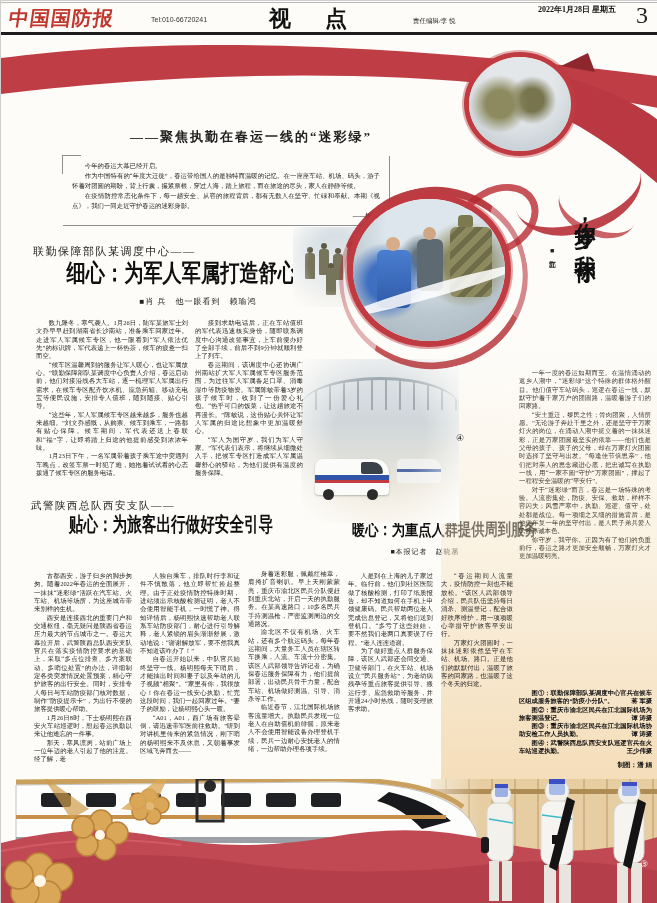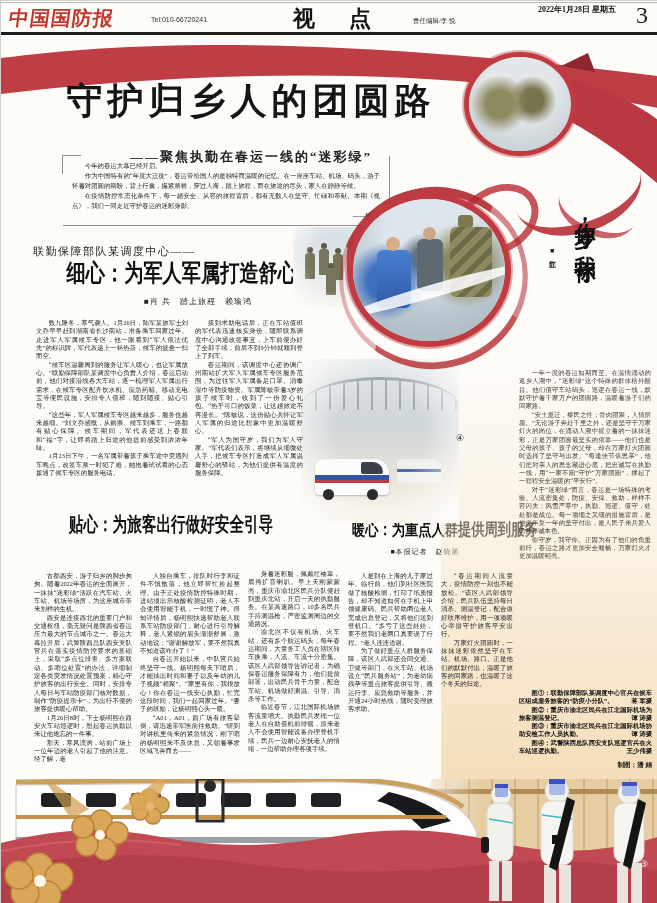--- a/index.html
+++ b/index.html
@@ -4,37 +4,37 @@
 <style>
   html,body{margin:0;padding:0;background:#e9e9e9;}
   .page{position:relative;width:657px;height:903px;margin:0 auto;background:#fdfcf9;
         overflow:hidden;border:1px solid #cfcfcf;font-family:"Liberation Serif",serif;color:#222;}
   
   .toprule{position:absolute;left:0;top:1px;width:657px;height:1px;background:#b9b9b9;}
   .masthead{position:absolute;left:0;top:0;width:657px;height:34px;}
   .logo{position:absolute;left:8px;top:4px;font-size:20px;font-weight:900;color:#c0372e;
         transform:skewX(-8deg);letter-spacing:1px;font-family:"Liberation Serif",serif;}
   .tel{position:absolute;left:150px;top:15px;font-size:7px;color:#333;font-family:"Liberation Sans",sans-serif;}
-  .section-title{position:absolute;left:268px;top:3px;width:140px;text-align:center;font-size:22px;
+  .section-title{position:absolute;left:268px;top:3px;width:140px;font-size:22px;
         font-weight:900;letter-spacing:14px;color:#111;font-family:"Liberation Sans",sans-serif;}
   .resp-editor{position:absolute;left:412px;top:16px;font-size:6.5px;color:#222;}
   .issue-date{position:absolute;right:42px;top:3px;font-size:8px;color:#111;font-weight:bold;}
   .page-no{position:absolute;right:10px;top:1px;font-size:24px;color:#222;font-family:"Liberation Serif",serif;}
   .headrule{position:absolute;left:0;top:31px;width:657px;height:2.5px;background:#1d1d1d;}
   
   .ribbon{position:absolute;left:0;top:33px;width:657px;height:150px;pointer-events:none;}
   .brush{position:absolute;border-radius:50%;pointer-events:none;}
   .brush.b1{left:512px;top:148px;width:130px;height:74px;border-bottom:10px solid rgba(183,48,55,.9);transform:rotate(-18deg);}
   .brush.b2{left:556px;top:182px;width:80px;height:46px;border-bottom:7px solid rgba(183,48,55,.75);transform:rotate(22deg);}
   .brush.b3{left:452px;top:186px;width:74px;height:52px;border:7px solid rgba(190,55,62,.85);border-left-color:transparent;transform:rotate(-30deg);}
   
   .lead-title{position:absolute;left:40px;top:76px;width:420px;text-align:center;font-size:36px;font-weight:900;
         letter-spacing:5px;color:#151515;font-family:"Liberation Sans",sans-serif;}
   .lead-sub{position:absolute;left:40px;top:127px;width:420px;text-align:center;font-size:13px;font-weight:bold;
-        letter-spacing:2px;color:#222;margin-top:20px;}
+        letter-spacing:2px;color:#222;}
   .note-box{position:absolute;left:62px;top:155px;width:308px;height:60px;border-right:1.5px solid #8f8f8f;
         border-bottom:1.5px solid #8f8f8f;padding:5px 9px 4px 9px;font-size:6.4px;line-height:1.55;
         text-align:justify;color:#1e1e1e;}
   .note-box::before{content:"";position:absolute;left:-1px;top:-1px;width:18px;height:18px;
         border-left:1.5px solid #8f8f8f;border-top:1.5px solid #8f8f8f;}
   .note-box p{margin:0;text-indent:2em;}
   .note-sign{text-align:right;font-weight:bold;text-indent:0;margin-top:1px;}
   
   .kicker{position:absolute;text-align:left;font-weight:normal;color:#1c1c1c;letter-spacing:1.5px;}
   .art-title{position:absolute;text-align:center;font-weight:900;color:#0f0f0f;white-space:nowrap;
@@ -142,21 +142,20 @@
 
   <svg class="ribbon" viewBox="0 0 657 150">
     <path d="M0,24 C140,6 330,2 657,42 L657,74 C410,24 150,42 0,60 Z" fill="#bf3e45"></path>
     <path d="M495,30 C560,38 620,58 657,86 L657,150 C612,110 560,76 492,54 Z" fill="#b93841"></path>
     <path d="M560,32 l27,-13 l7,19 z" fill="#8e262d"></path>
   </svg>
   <div class="brush b1"></div>
   <div class="brush b2"></div>
   <div class="brush b3"></div>
 
-  <div class="lead-title">守护归乡人的团圆路</div>
   <div class="lead-sub">——聚焦执勤在春运一线的“迷彩绿”</div>
   <div class="note-box">
     <p>今年的春运大幕已经开启。</p>
     <p>作为中国特有的“年度大迁徙”，春运带给国人的是独特而温暖的记忆。在一座座车站、机场、码头，游子怀着对团圆的期盼，背上行囊，攥紧票根，穿过人海，踏上旅程，而在旅途的尽头，家人在静静等候。</p>
     <p>在疫情防控常态化条件下，每一趟安全、从容的旅程背后，都有无数人在坚守、忙碌和奉献。本期《视点》，我们一同走近守护春运的迷彩身影。</p>
     <p class="note-sign">——编 者</p>
   </div>
 
   <div class="photo ph-march">
     <span class="msold" style="left:12px;top:26px"></span>
@@ -180,21 +179,21 @@
       <span class="glass"></span>
       <span class="w1"></span>
       <span class="w2"></span>
     </div>
     <div class="cart2"></div>
   </div>
   <span class="pmark mk4">④</span>
 
   <div class="kicker k1">联勤保障部队某调度中心——</div>
   <div class="art-title t1">细心：为军人军属打造舒心驿站</div>
-  <div class="byline by1">■肖 兵　踏上旅程　赖瑜鸿</div>
+  <div class="byline by1">■肖 兵　他一眼看到　赖瑜鸿</div>
   <div class="col c-a1-1">
     <p>数九隆冬，寒气袭人。1月26日，陆军某旅军士刘文乔早早赶到湖南省长沙南站，准备乘车回家过年。走进军人军属候车专区，他一眼看到“军人依法优先”的标识牌，军代表递上一杯热茶，候车的疲惫一扫而空。</p>
     <p>“候车区温馨周到的服务让军人暖心，也让军属放心。”联勤保障部队某调度中心负责人介绍，春运启动前，他们对接沿线各大车站，逐一梳理军人军属出行需求，在候车专区配齐饮水机、应急药箱、移动充电宝等便民设施，安排专人值班，随到随接、贴心引导。</p>
     <p>“这些年，军人军属候车专区越来越多，服务也越来越细。”刘文乔感慨，从购票、候车到乘车，一路都有贴心保障。候车期间，军代表还送上春联和“福”字，让即将踏上归途的他提前感受到浓浓年味。</p>
     <p>1月23日下午，一名军属带着孩子乘车途中突遇列车晚点，改签车票一时犯了难，她抱着试试看的心态拨通了候车专区的服务电话。</p>
   </div>
   <div class="col c-a1-2">
     <p>接到求助电话后，正在车站值班的军代表迅速核实身份，随即联系调度中心沟通改签事宜，上车前便办好了全部手续，前后不到9分钟就顺利登上了列车。</p>
     <p>春运期间，该调度中心还协调广州南站扩大军人军属候车专区服务范围，为过往军人军属备足口罩、消毒湿巾等防疫物资。军属陈敏带着3岁的孩子候车时，收到了一份爱心礼包。“热乎可口的饭菜，让这趟旅途不再漫长。”陈敏说，这份贴心关怀让军人军属的归途比想象中更加温暖舒心。</p>
     <p>“军人为国守岁，我们为军人守家。”军代表们表示，将继续从细微处入手，把候车专区打造成军人军属温馨舒心的驿站，为他们提供有温度的服务保障。</p>
@@ -211,20 +210,21 @@
   </div>
 
   <div class="credits">
     <p class="credit"><span>图①：联勤保障部队某调度中心官兵在候车区组成服务旅客的“防疫小分队”。</span><span class="cname">蒋 军摄</span></p>
     <p class="credit"><span>图②：重庆市渝北区民兵在江北国际机场为旅客测温登记。</span><span class="cname">谭 涛摄</span></p>
     <p class="credit"><span>图③：重庆市渝北区民兵在江北国际机场协助安检工作人员执勤。</span><span class="cname">谭 涛摄</span></p>
     <p class="credit"><span>图④：武警陕西总队西安支队巡逻官兵在火车站巡逻执勤。</span><span class="cname">王少伟摄</span></p>
   </div>
   <div class="map-credit">制图：潘 娟</div>
 
+  <div class="kicker k2">武警陕西总队西安支队——</div>
   <div class="art-title t2">贴心：为旅客出行做好安全引导</div>
   <div class="col c-a2-a">
     <p>古都西安，游子归乡的脚步匆匆。随着2022年春运的全面展开，一抹抹“迷彩绿”活跃在汽车站、火车站、机场等场所，为这座城市带来别样的生机。</p>
     <p>西安是连接西北的重要门户和交通枢纽，毫无疑问是陕西省春运压力最大的节点城市之一。春运大幕拉开后，武警陕西总队西安支队官兵在落实疫情防控要求的基础上，采取“多点位排查、多方案联动、多哨位处置”的办法，详细制定各类突发情况处置预案，精心守护旅客的出行安全。同时，安排专人每日与车站防疫部门核对数据，制作“防疫提示卡”，为出行不便的旅客提供暖心帮助。</p>
     <p>1月26日8时，下士杨明熙在西安火车站巡逻时，想起春运执勤以来让他难忘的一件事。</p>
     <p>那天，寒风凛冽，站前广场上一位年迈的老人引起了他的注意。经了解，老</p>
   </div>
   <div class="col c-a2-b">
     <p>人独自乘车，排队时行李和证件不慎散落，他立即帮忙捡起整理。由于正处疫情防控特殊时期，进站须出示核酸检测证明，老人不会使用智能手机，一时慌了神。得知详情后，杨明熙快速帮助老人联系车站防疫部门，耐心进行引导解释，老人紧锁的眉头渐渐舒展，激动地说：“谢谢解放军，要不然我真不知道该咋办了！”</p>
     <p>自春运开始以来，中队官兵始终坚守一线。杨明熙每天下哨后，才能抽出时间和妻子以及年幼的儿子视频“相聚”。“家里有你，我很放心！你在春运一线安心执勤，忙完这段时间，我们一起回家过年。”妻子的鼓励，让杨明熙心头一暖。</p>

